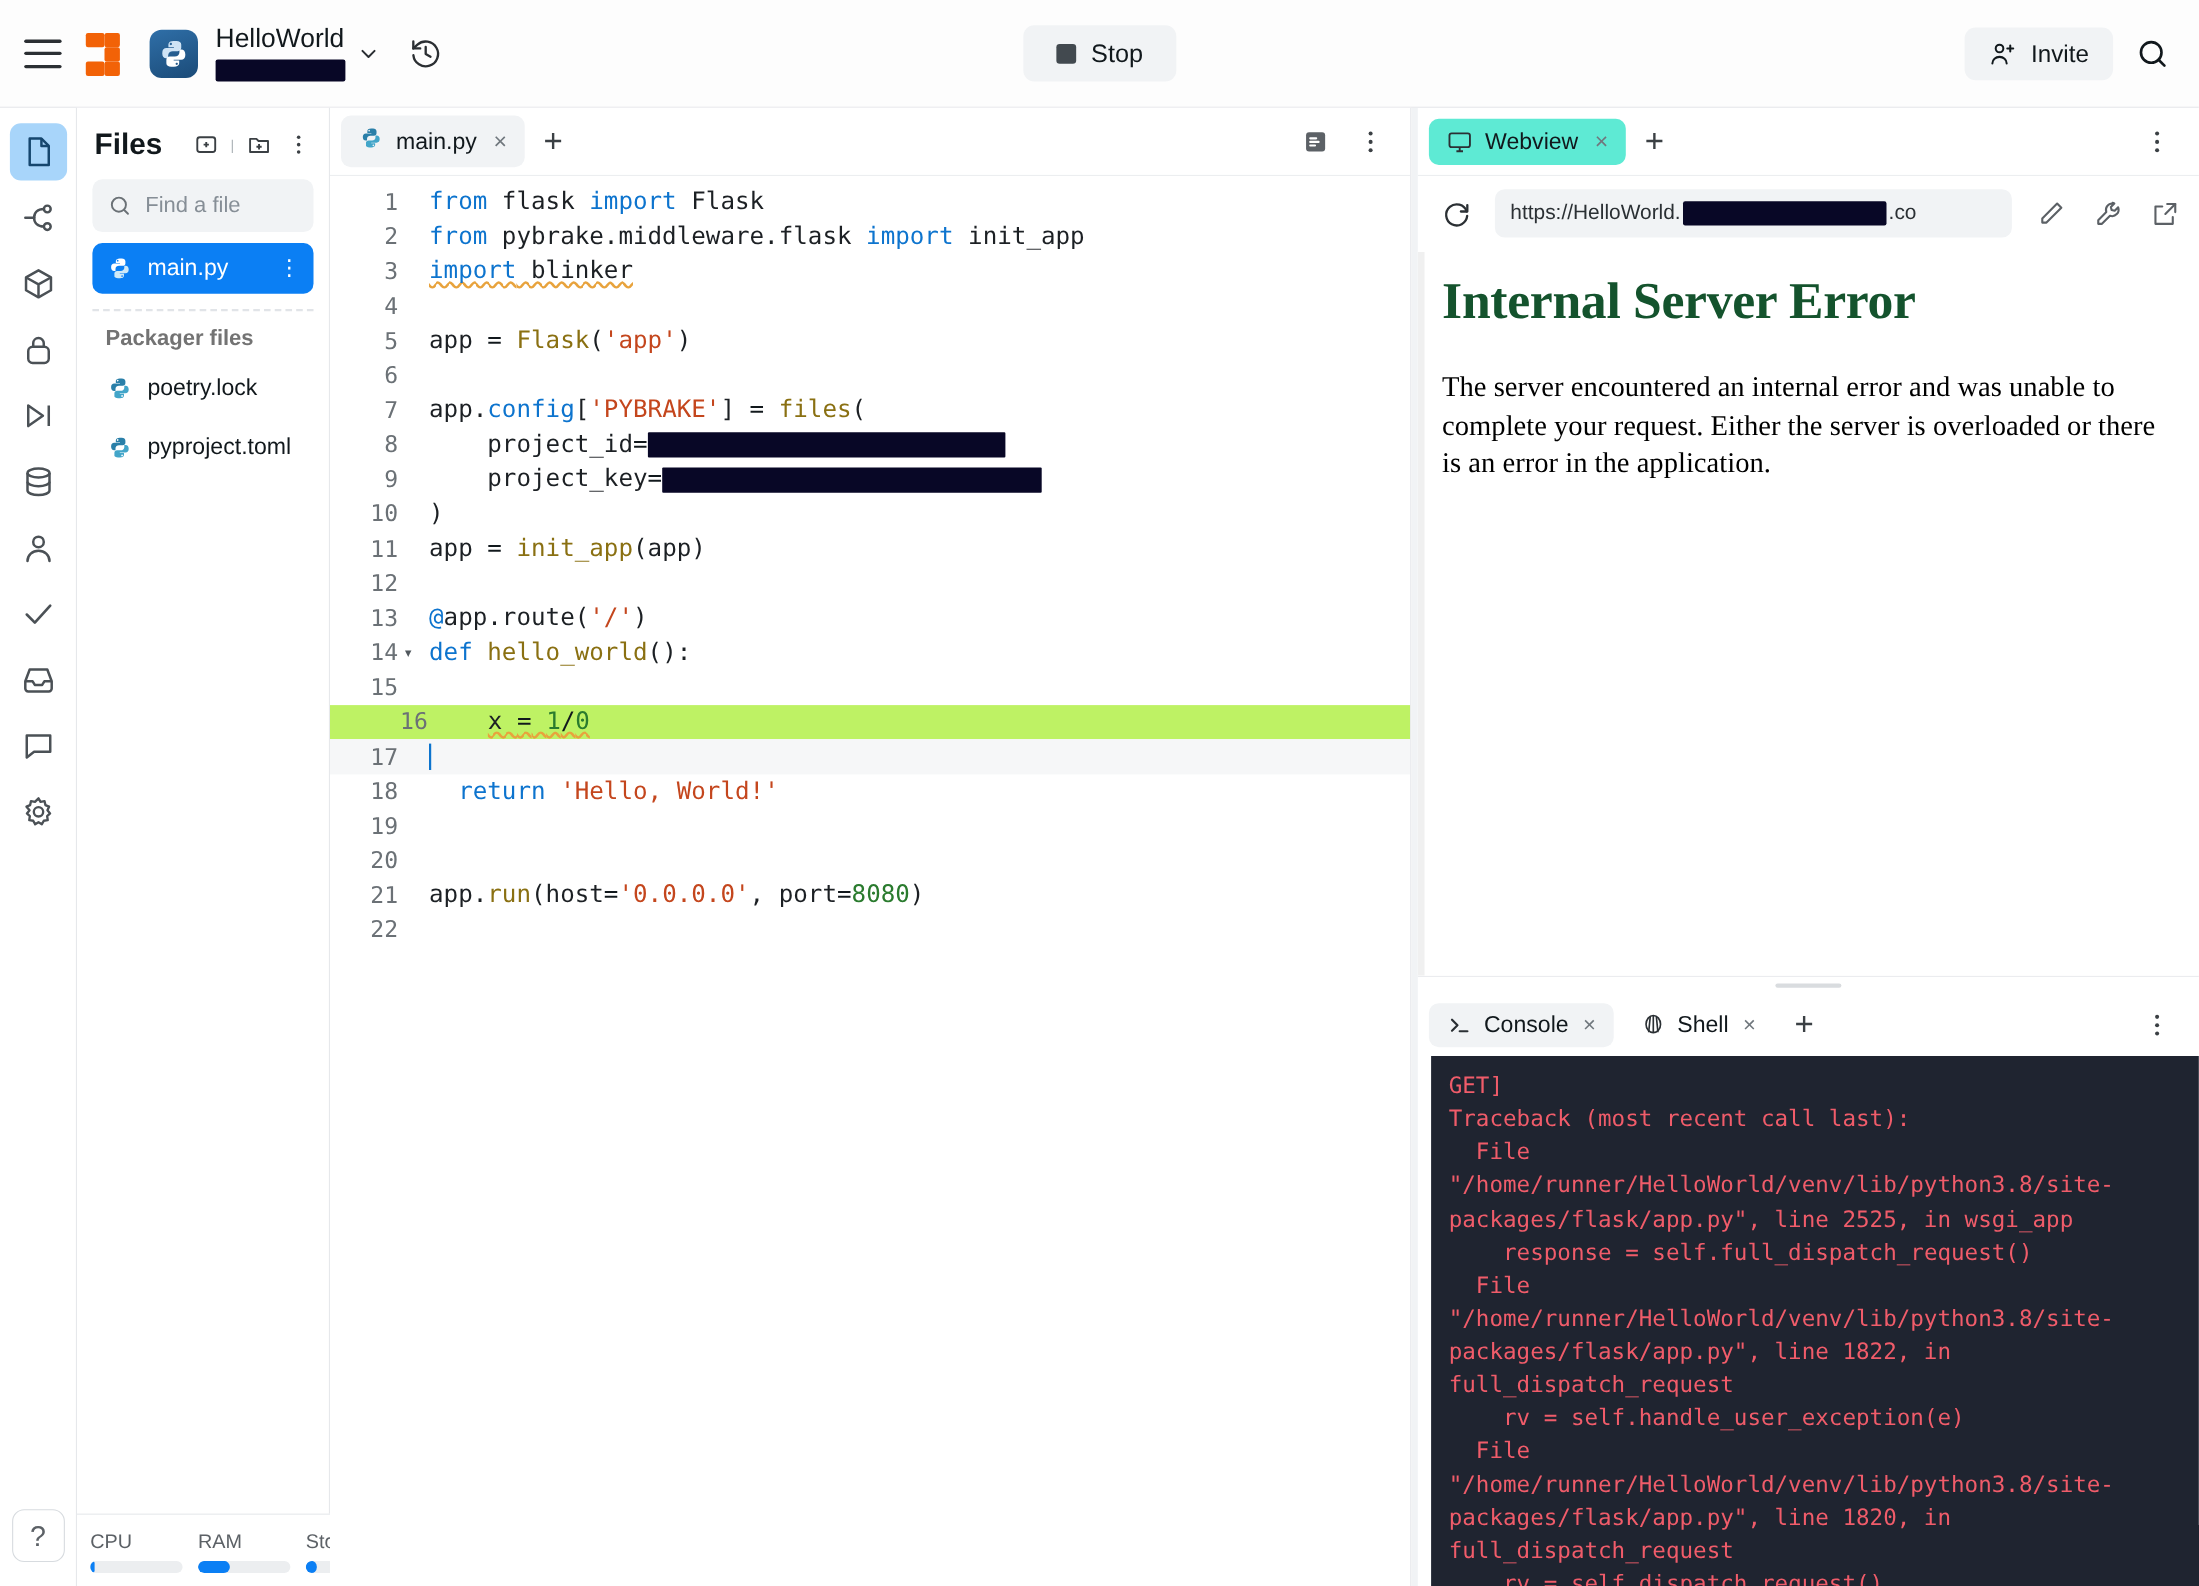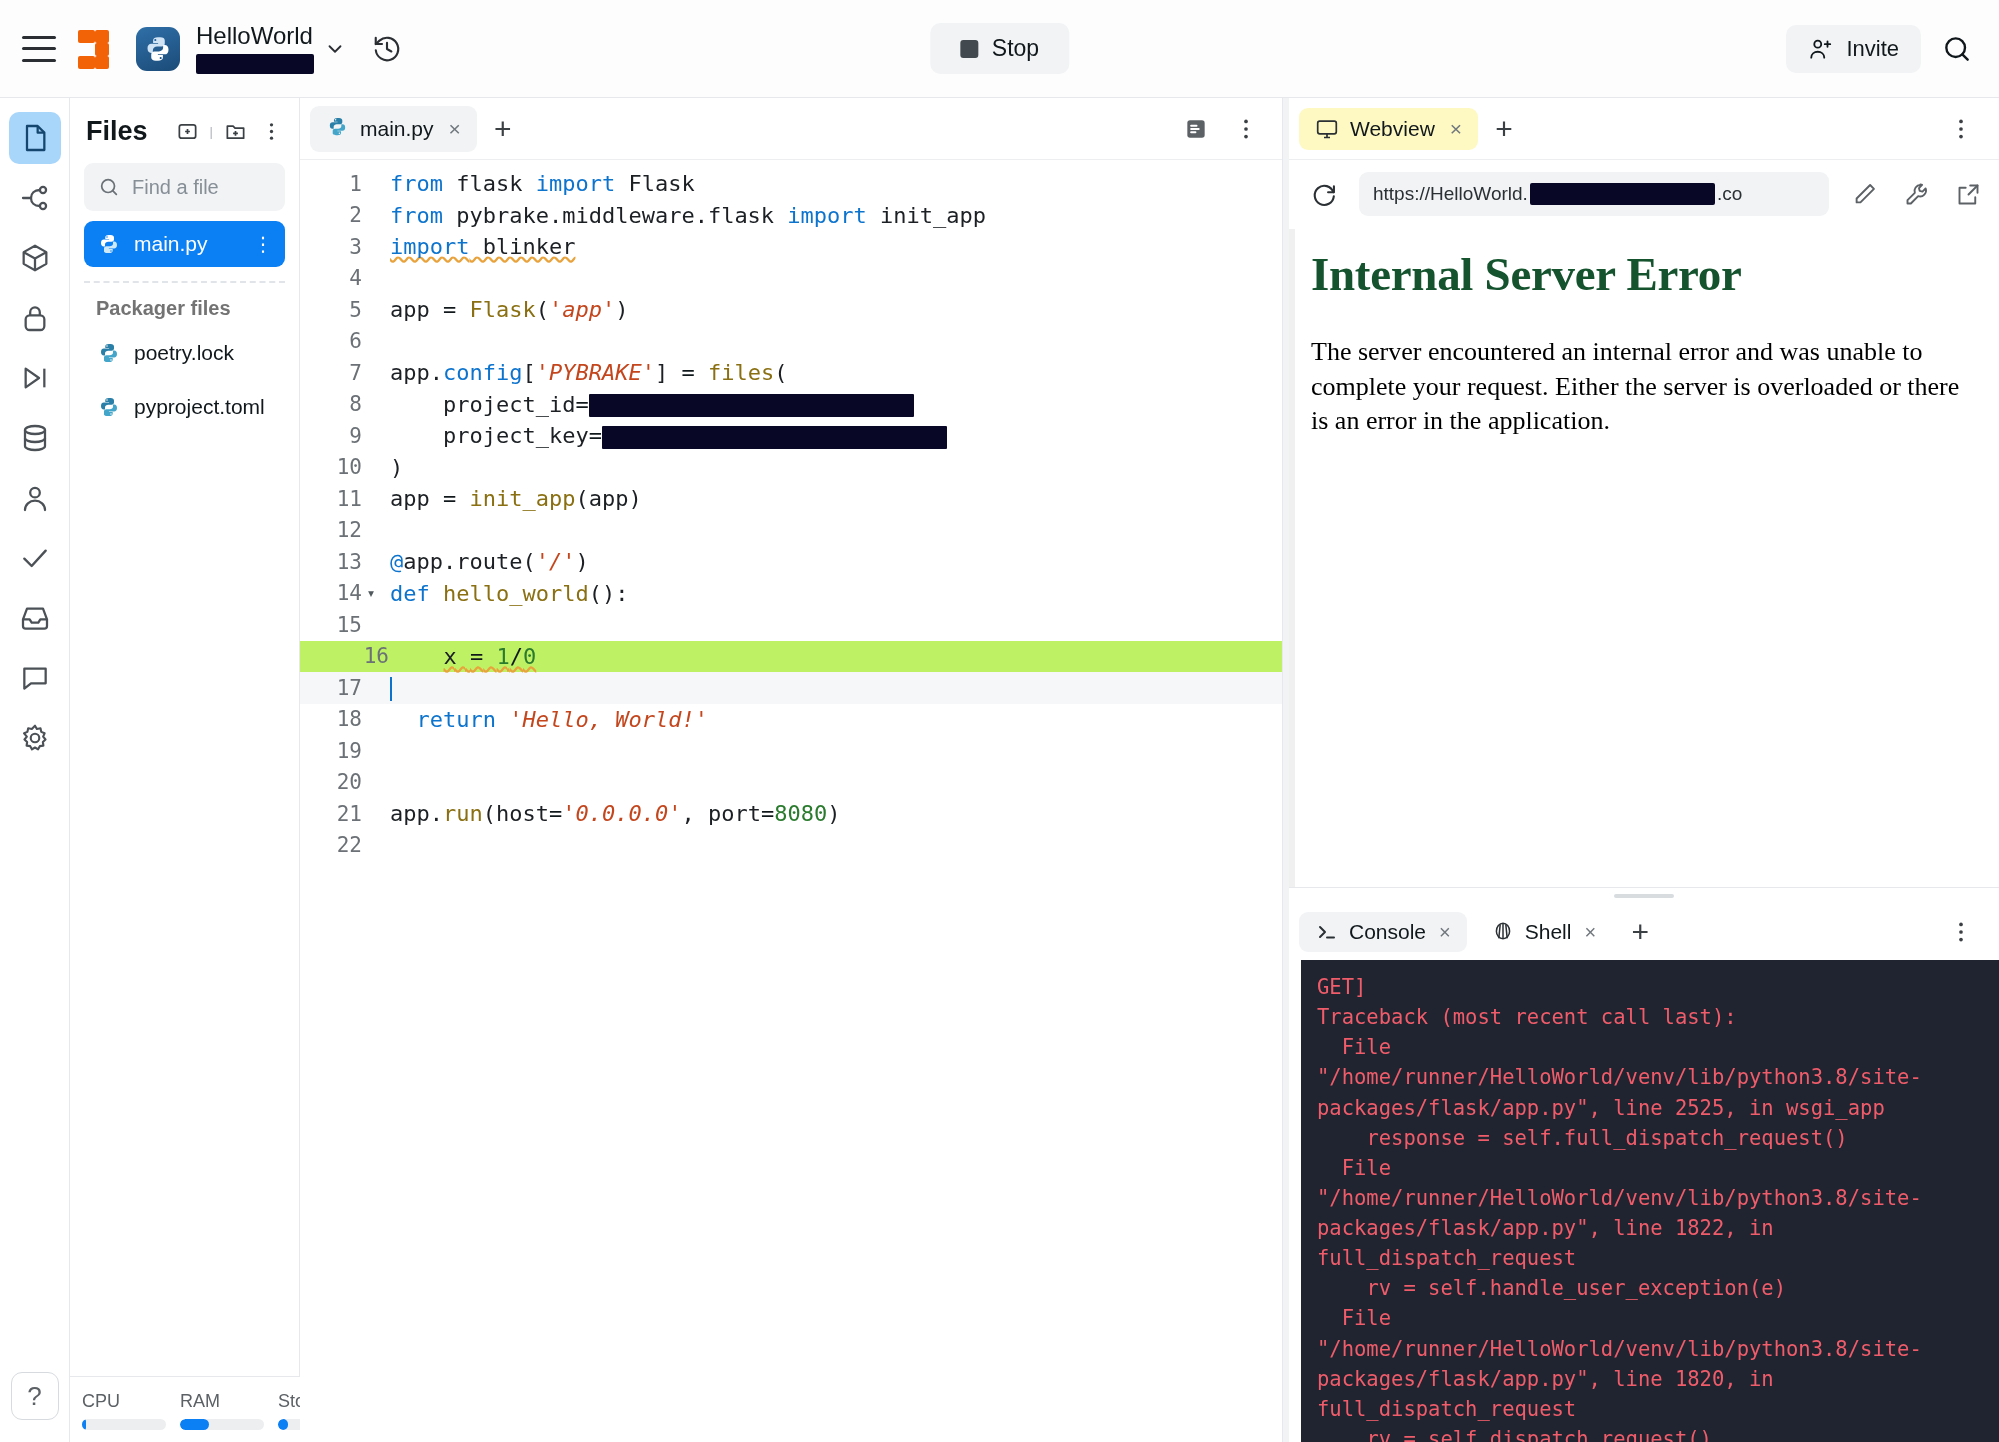--- a/index.html
+++ b/index.html
@@ -164,33 +164,33 @@
   .code-line { display:flex; height:31.5px; align-items:center; font-family:"DejaVu Sans Mono", monospace; font-size:22px; }
   .code-line.hl { background:#bef264;padding-left:27px; }
   .code-line.cur { background:#f6f7f8; }
   .ln { width:62px;flex:0 0 62px;text-align:right;color:#6b7176;font-size:21px;padding-right:0; }
   .fold { width:18px;flex:0 0 18px;text-align:center;color:#51585e;font-size:15px; }
   .ctext { padding-left:10px; white-space:pre; position:relative; }
 
   
   .k   { color:#0d74ce; }      
   .fn  { color:#8a7012; }      
-  .st  { color:#c4461d;font-style:italic; }      
+  .st  { color:#c4461d; }      
   .nu  { color:#2a7b2e; }      
   .op  { color:#11181c; }
   .at  { color:#0d74ce; }
   .sq  { text-decoration: underline wavy #e8a33d; text-decoration-skip-ink:none; }
   .caret { display:inline-block;width:2px;height:24px;background:#0d74ce;vertical-align:middle; }
   .redact-inline { display:inline-block; background:#080726; height:23px; vertical-align:middle; border-radius:1px;}
 
   
   .right-col { width: 710px; flex:0 0 710px; display:flex; flex-direction:column; min-width:0; background:#fff; }
 
   .wv-tabstrip { height:62px;flex:0 0 62px;display:flex;align-items:center;padding:0 10px;gap:6px;border-bottom:1px solid #eceef0;}
-  .wv-tab { display:flex;align-items:center;gap:11px;background:#fef9c3;border-radius:9px;padding:9px 16px;cursor:pointer;font-size:21px;color:#11181c;}
+  .wv-tab { display:flex;align-items:center;gap:11px;background:#5eead4;border-radius:9px;padding:9px 16px;cursor:pointer;font-size:21px;color:#11181c;}
   .wv-tab svg{width:24px;height:24px;}
   .wv-tab .x{color:#70777d;font-size:21px;margin-left:4px;}
   .wv-strip-right{margin-left:auto;display:flex;align-items:center;gap:6px;padding-right:12px;}
   .kebab-v{width:32px;height:32px;display:flex;align-items:center;justify-content:center;cursor:pointer;color:#3b4044;font-size:22px;line-height:0.55;}
 
   .urlbar { height:68px;flex:0 0 68px;display:flex;align-items:center;gap:18px;padding:0 14px 0 18px; }
   .reload-ic{width:34px;height:34px;display:flex;align-items:center;justify-content:center;cursor:pointer;}
   .reload-ic svg{width:28px;height:28px;}
   .url-field {
     flex:1; background:#f1f3f5;border-radius:9px;height:44px;

